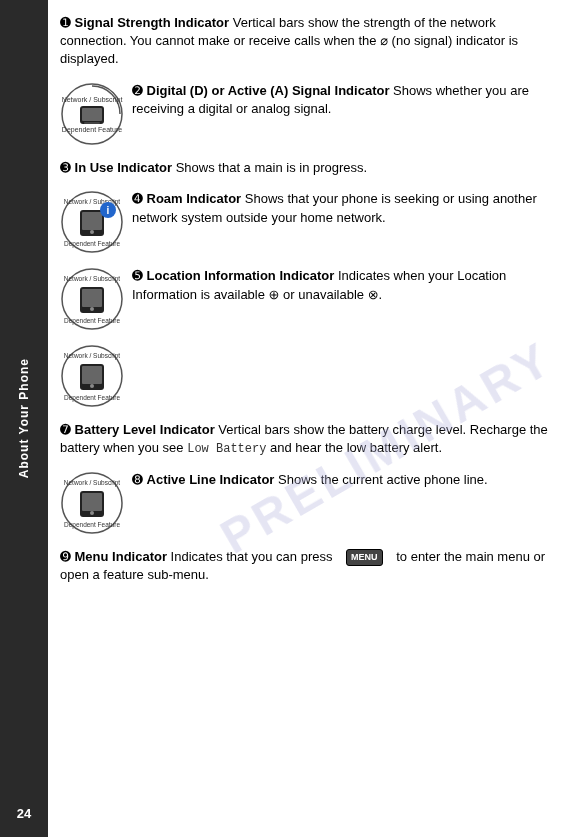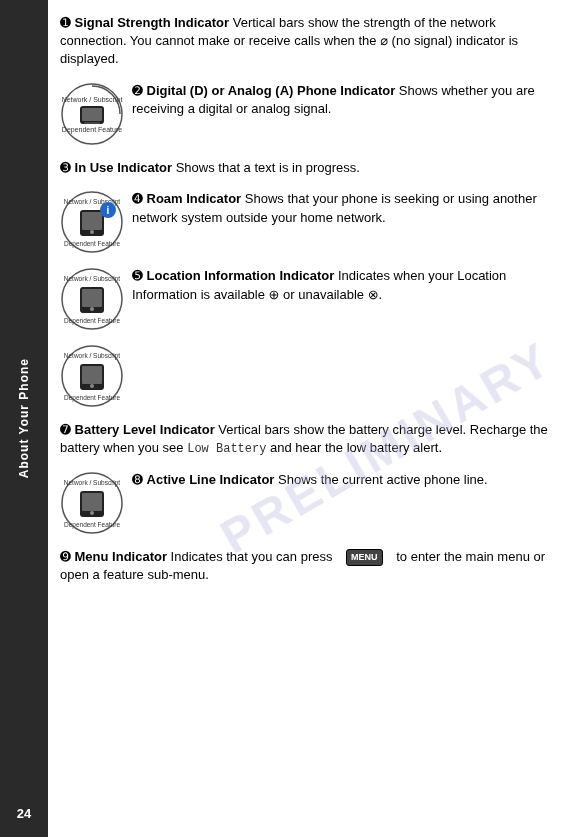--- a/index.html
+++ b/index.html
@@ -154,29 +154,29 @@
         <text x="32" y="20" text-anchor="middle" font-size="7" fill="#333" font-family="Arial">Network / Subscript</text>
         <text x="32" y="50" text-anchor="middle" font-size="7" fill="#333" font-family="Arial">Dependent Feature</text>
 
         <rect x="20" y="24" width="24" height="18" rx="3" fill="#222"></rect>
         <rect x="22" y="26" width="20" height="13" rx="1" fill="#666"></rect>
         <rect x="24" y="40" width="16" height="2" rx="1" fill="#444"></rect>
       </svg>
     </div>
     <div class="section-text">
       <span class="circle-num">➋</span>
-      <span class="bold-label"> Digital (D) or Analog (A) Phone Indicator</span>
+      <span class="bold-label"> Digital (D) or Active (A) Signal Indicator</span>
       <span>  Shows whether you are receiving a digital or analog signal.</span>
     </div>
   </div>
 
   <div class="section">
     <span class="circle-num">➌</span>
     <span class="bold-label"> In Use Indicator</span>
-    <span>  Shows that a text is in progress.</span>
+    <span>  Shows that a main is in progress.</span>
   </div>
 
   <div class="section-with-icon">
     <div class="network-badge">
       <svg viewBox="0 0 64 64" xmlns="http://www.w3.org/2000/svg">
         <circle cx="32" cy="32" r="30" fill="none" stroke="#555" stroke-width="1.5"></circle>
         <text x="32" y="14" text-anchor="middle" font-size="6.5" fill="#333" font-family="Arial">Network / Subscript</text>
         <text x="32" y="56" text-anchor="middle" font-size="6.5" fill="#333" font-family="Arial">Dependent Feature</text>
         <rect x="20" y="20" width="24" height="26" rx="3" fill="#222"></rect>
         <rect x="22" y="22" width="20" height="18" rx="1" fill="#666"></rect>

